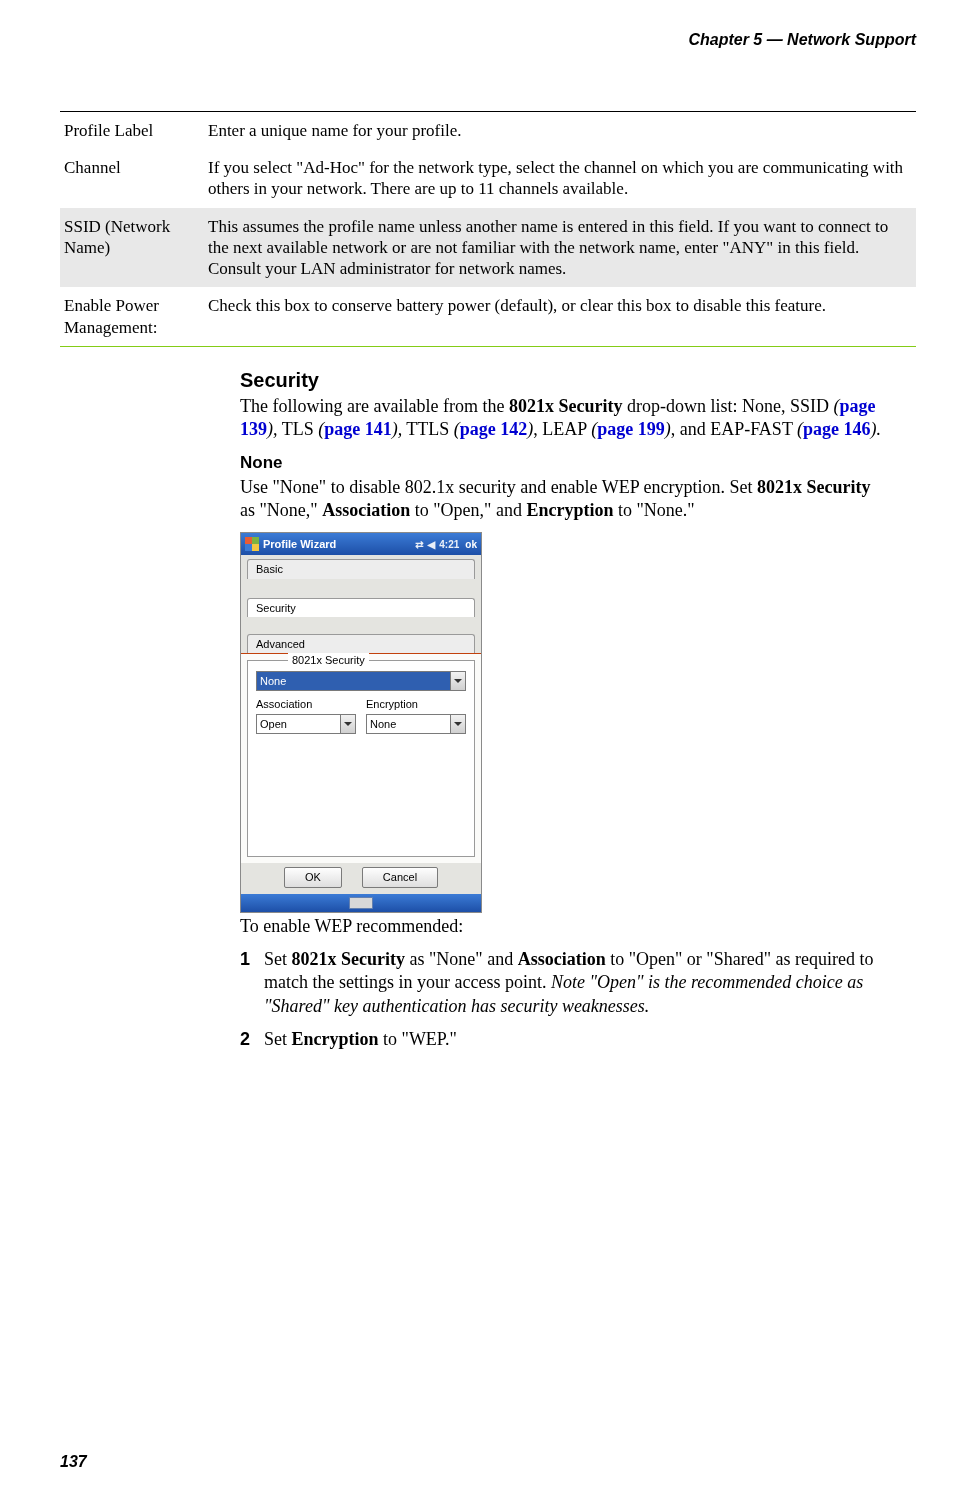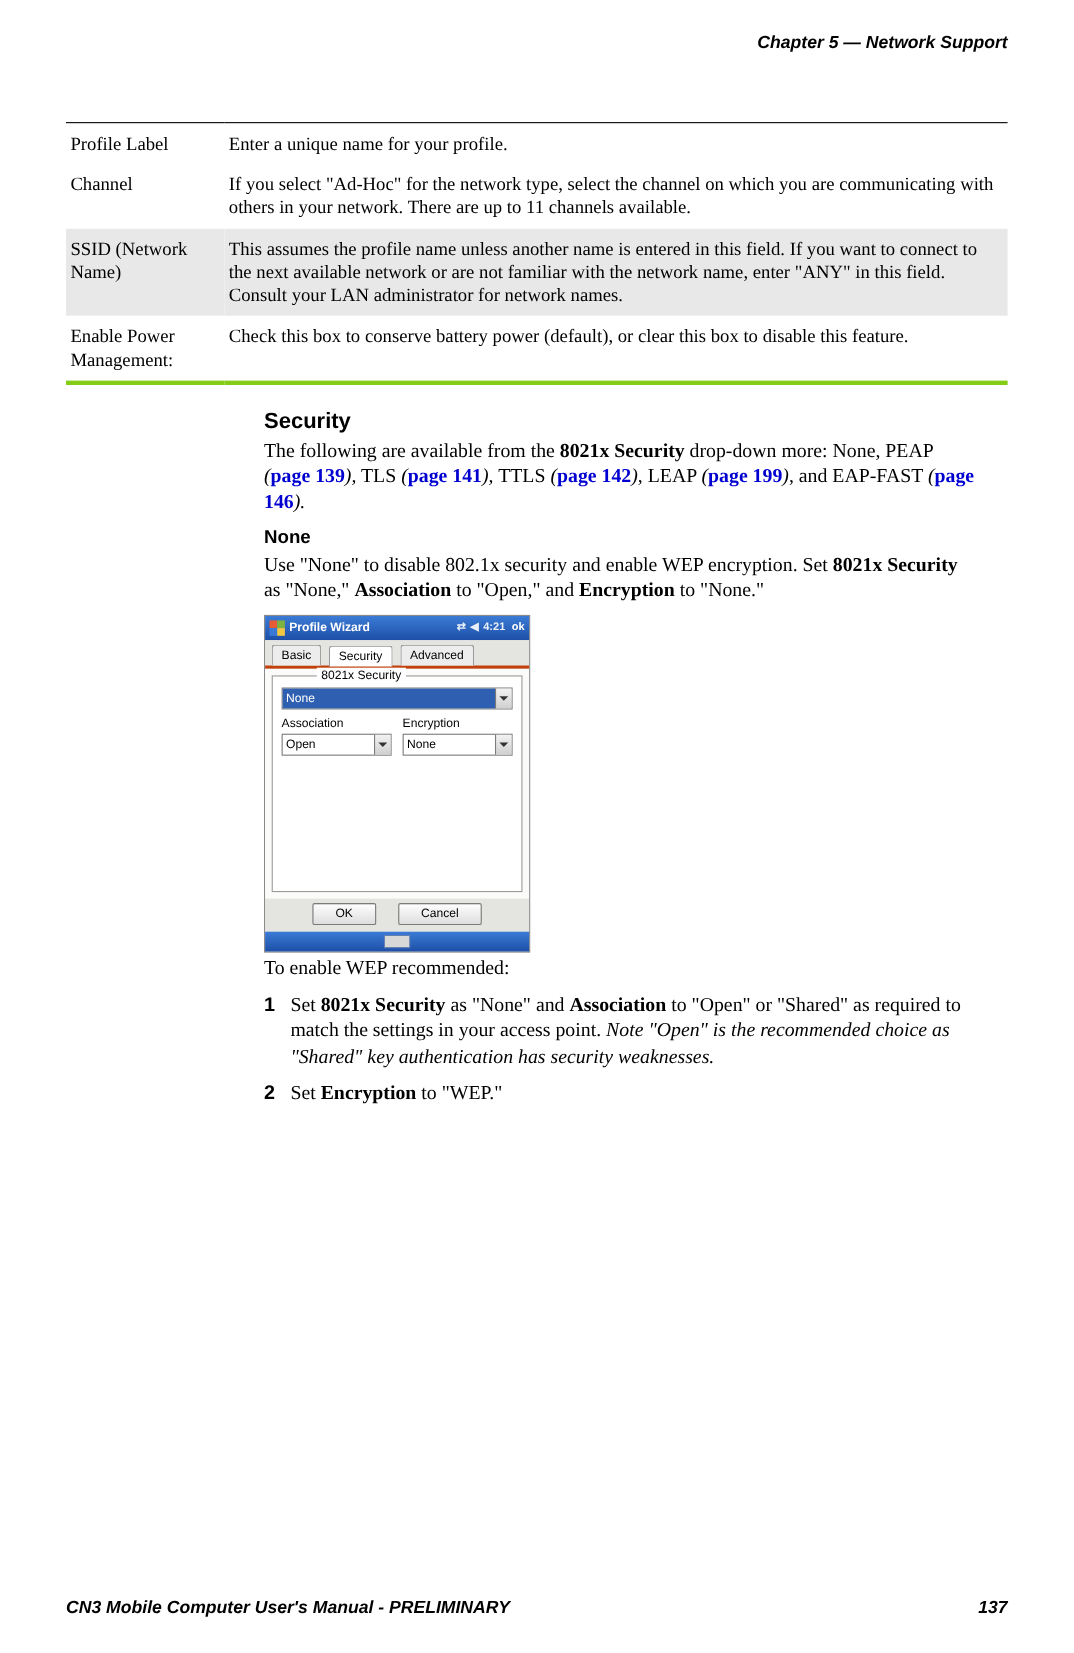--- a/index.html
+++ b/index.html
@@ -20,21 +20,21 @@
     font-family: "Myriad Pro", "Helvetica Neue", Arial, sans-serif;
     font-weight: bold;
     font-style: italic;
     font-size: 16px;
     margin-bottom: 60px;
   }
   .table {
     width: 100%;
     border-collapse: collapse;
     border-top: 1px solid #000;
-    border-bottom: 4px solid #84cc16;
+    border-bottom: 1px solid #84cc16;
     margin-bottom: 20px;
     font-size: 17px;
   }
   .table td {
     padding: 8px 10px 8px 4px;
     vertical-align: top;
     line-height: 1.25;
   }
   .table td:first-child {
     width: 130px;
@@ -106,24 +106,25 @@
   .flag span { width: 7px; height: 7px; }
   .flag .r { background: #e85c35; }
   .flag .g { background: #7cb342; }
   .flag .b { background: #3a7ad6; }
   .flag .y { background: #f3c742; }
   .titlebar .spacer { flex: 1; }
   .titlebar .tr-icon { margin: 0 2px; opacity: .9; font-size: 10px; }
   .titlebar .ok { font-size: 10px; margin-left: 4px; }
   .tabstrip {
     display: flex;
-    gap: 7px;
+    gap: 18px;
     padding: 4px 6px 0 6px;
     background: #e4e4e0;
-    border-bottom: 3px solid #c2410c;
+    border-bottom: 1px solid #c2410c;
+    flex-direction: column;
   }
   .tab {
     border: 1px solid #9a9a9a;
     border-bottom: none;
     border-radius: 3px 3px 0 0;
     padding: 2px 8px;
     background: #ededed;
   }
   .tab.active {
     background: #fff;
@@ -253,21 +254,21 @@
     <td>Enable Power Management:</td>
     <td>Check this box to conserve battery power (default), or clear this box to disable this feature.</td>
   </tr>
 </tbody>
   </table>
 
 <div class="content-indent">
 
   <h3>Security</h3>
   <p>
-    <span>The following are available from the </span><b>8021x Security</b><span> drop-down more: None, PEAP </span><i>(</i><a class="link">page 139</a><i>),</i>
+    <span>The following are available from the </span><b>8021x Security</b><span> drop-down list: None, SSID </span><i>(</i><a class="link">page 139</a><i>),</i>
     TLS <i>(</i><a class="link">page 141</a><i>),</i>
     TTLS <i>(</i><a class="link">page 142</a><i>)</i>,
     LEAP <i>(</i><a class="link">page 199</a><i>)</i>,
     and EAP-FAST <i>(</i><a class="link">page 146</a><i>).</i>
   </p>
 
   <h4>None</h4>
   <p>
     <span>Use "None" to disable 802.1x security and enable WEP encryption. Set </span><b>8021x Security</b><span> as "None," </span><b>Association</b><span> to "Open," and </span><b>Encryption</b><span> to "None."</span>
   </p>
@@ -339,15 +340,14 @@
       <div class="ol-num">2</div>
       <div class="ol-body">
         <span>Set </span><b>Encryption</b><span> to "WEP."</span>
       </div>
     </div>
   </div>
 
 </div>
 
 <div class="footer">
-  <span>CN3 Mobile Computer User's Manual - PRELIMINARY</span>
   <span>137</span>
 </div>
 
 </body></html>

